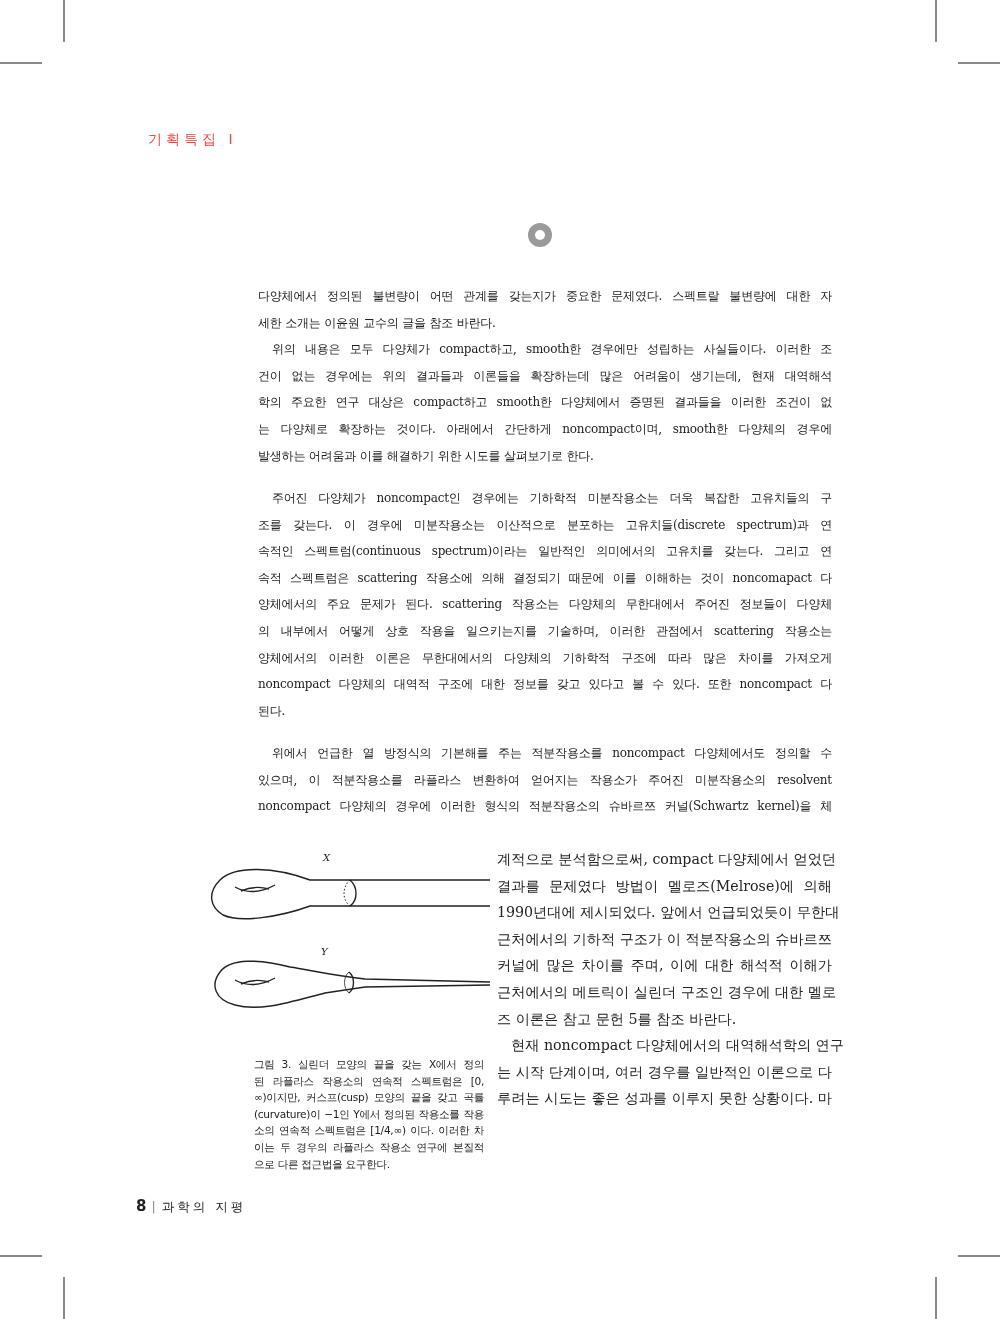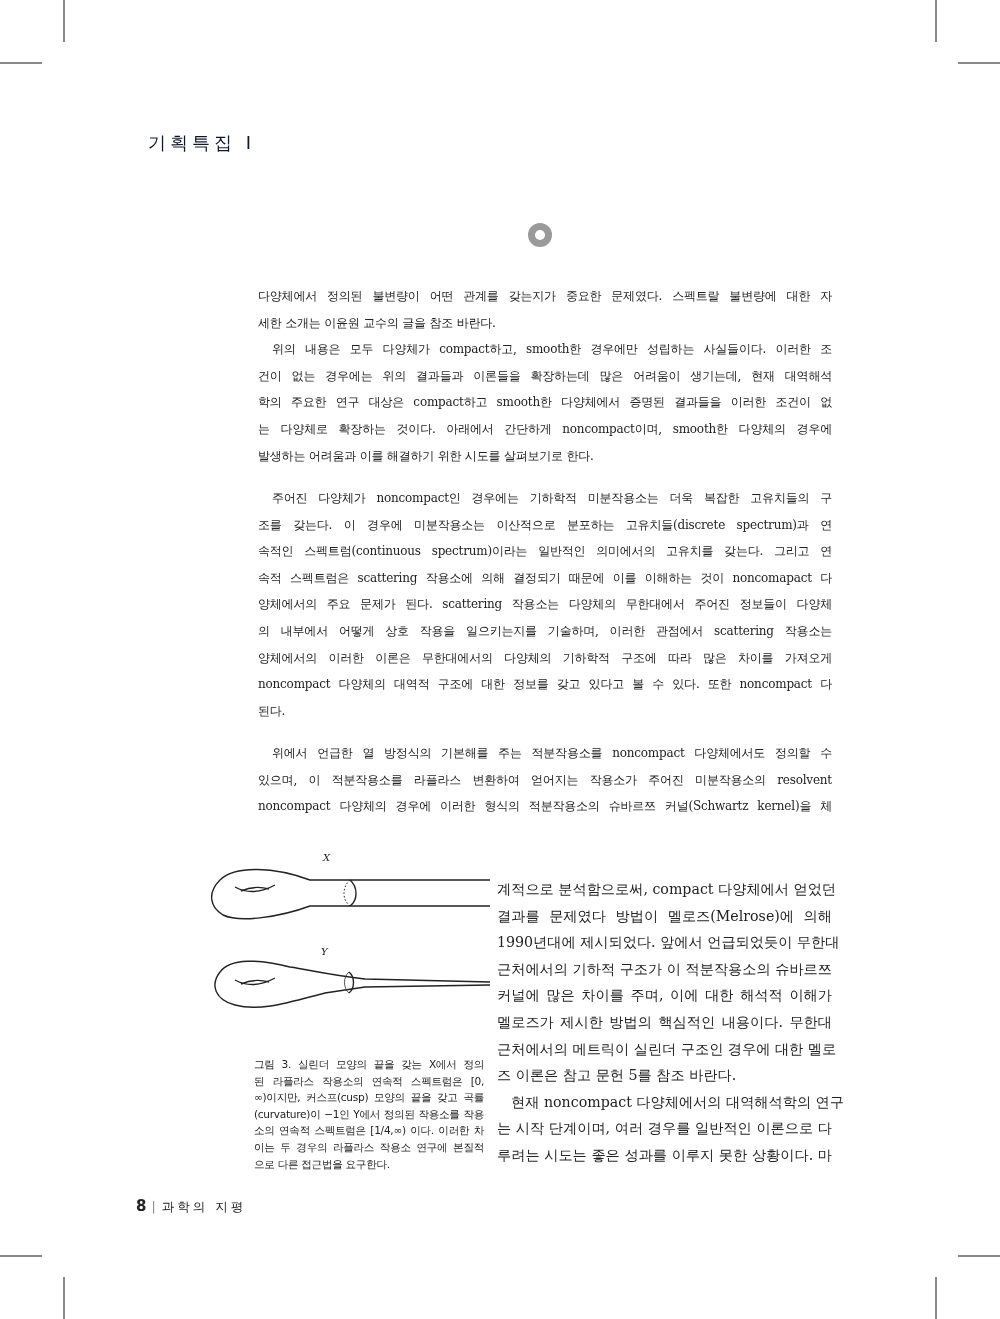--- a/index.html
+++ b/index.html
@@ -1,20 +1,20 @@
 <!DOCTYPE html>
 <html><head>
 <meta charset="utf-8">
 <style>
   html, body { margin: 0; padding: 0; background: #ffffff; }
   body { width: 1000px; height: 1319px; position: relative; overflow: hidden;
          font-family: "DejaVu Serif", "Liberation Serif", serif; color: #222; }
   .crop { position: absolute; background: #8a8a8a; }
   .section-label { position: absolute; left: 148px; top: 131px; font-family: "DejaVu Sans", "Liberation Sans", sans-serif;
-                   font-size: 18px; letter-spacing: 4px; color: #0f172a; }
+                   font-size: 14px; letter-spacing: 4px; color: #ef4444; }
   .ring { position: absolute; left: 528px; top: 223px; width: 24px; height: 24px; border-radius: 50%;
           background: #9a9a9a; }
   .ring::after { content: ""; position: absolute; left: 7px; top: 7px; width: 10px; height: 10px;
                  border-radius: 50%; background: #fff; }
   .body-text { position: absolute; left: 258px; width: 574px; font-size: 12px; line-height: 26.6px;
                text-align: justify; text-align-last: left; letter-spacing: -0.2px; }
   .line { display: block; white-space: nowrap; text-align-last: justify; text-align: justify; }
   .line.last { text-align-last: left; }
   .indent { padding-left: 14px; }
   .col-right { position: absolute; left: 497px; width: 335px; font-size: 14.2px; line-height: 26.6px; }
@@ -64,27 +64,26 @@
   <span class="line">noncompact 다양체의 대역적 구조에 대한 정보를 갖고 있다고 볼 수 있다. 또한 noncompact 다</span>
   <span class="line last">된다.</span>
 </div>
 
 <div class="body-text" style="top:740px;">
   <span class="line indent">위에서 언급한 열 방정식의 기본해를 주는 적분작용소를 noncompact 다양체에서도 정의할 수</span>
   <span class="line">있으며, 이 적분작용소를 라플라스 변환하여 얻어지는 작용소가 주어진 미분작용소의 resolvent</span>
   <span class="line">noncompact 다양체의 경우에 이러한 형식의 적분작용소의 슈바르쯔 커널(Schwartz kernel)을 체</span>
 </div>
 
-<div class="col-right" style="top:876px;">
+<div class="col-right" style="top:846px;">
   <span class="line">계적으로 분석함으로써, compact 다양체에서 얻었던</span>
   <span class="line">결과를 문제였다 방법이 멜로즈(Melrose)에 의해</span>
   <span class="line">1990년대에 제시되었다. 앞에서 언급되었듯이 무한대</span>
   <span class="line">근처에서의 기하적 구조가 이 적분작용소의 슈바르쯔</span>
   <span class="line">커널에 많은 차이를 주며, 이에 대한 해석적 이해가</span>
-  <span class="line">멜로즈가 제시한 방법의 핵심적인 내용이다. 무한대</span>
   <span class="line">근처에서의 메트릭이 실린더 구조인 경우에 대한 멜로</span>
   <span class="line last">즈 이론은 참고 문헌 5를 참조 바란다.</span>
   <span class="line indent">현재 noncompact 다양체에서의 대역해석학의 연구</span>
   <span class="line">는 시작 단계이며, 여러 경우를 일반적인 이론으로 다</span>
   <span class="line">루려는 시도는 좋은 성과를 이루지 못한 상황이다. 마</span>
 </div>
 
 <div class="figure">
   <svg width="290" height="170" viewBox="0 0 290 170">
     <g fill="none" stroke="#222" stroke-width="1.4">

